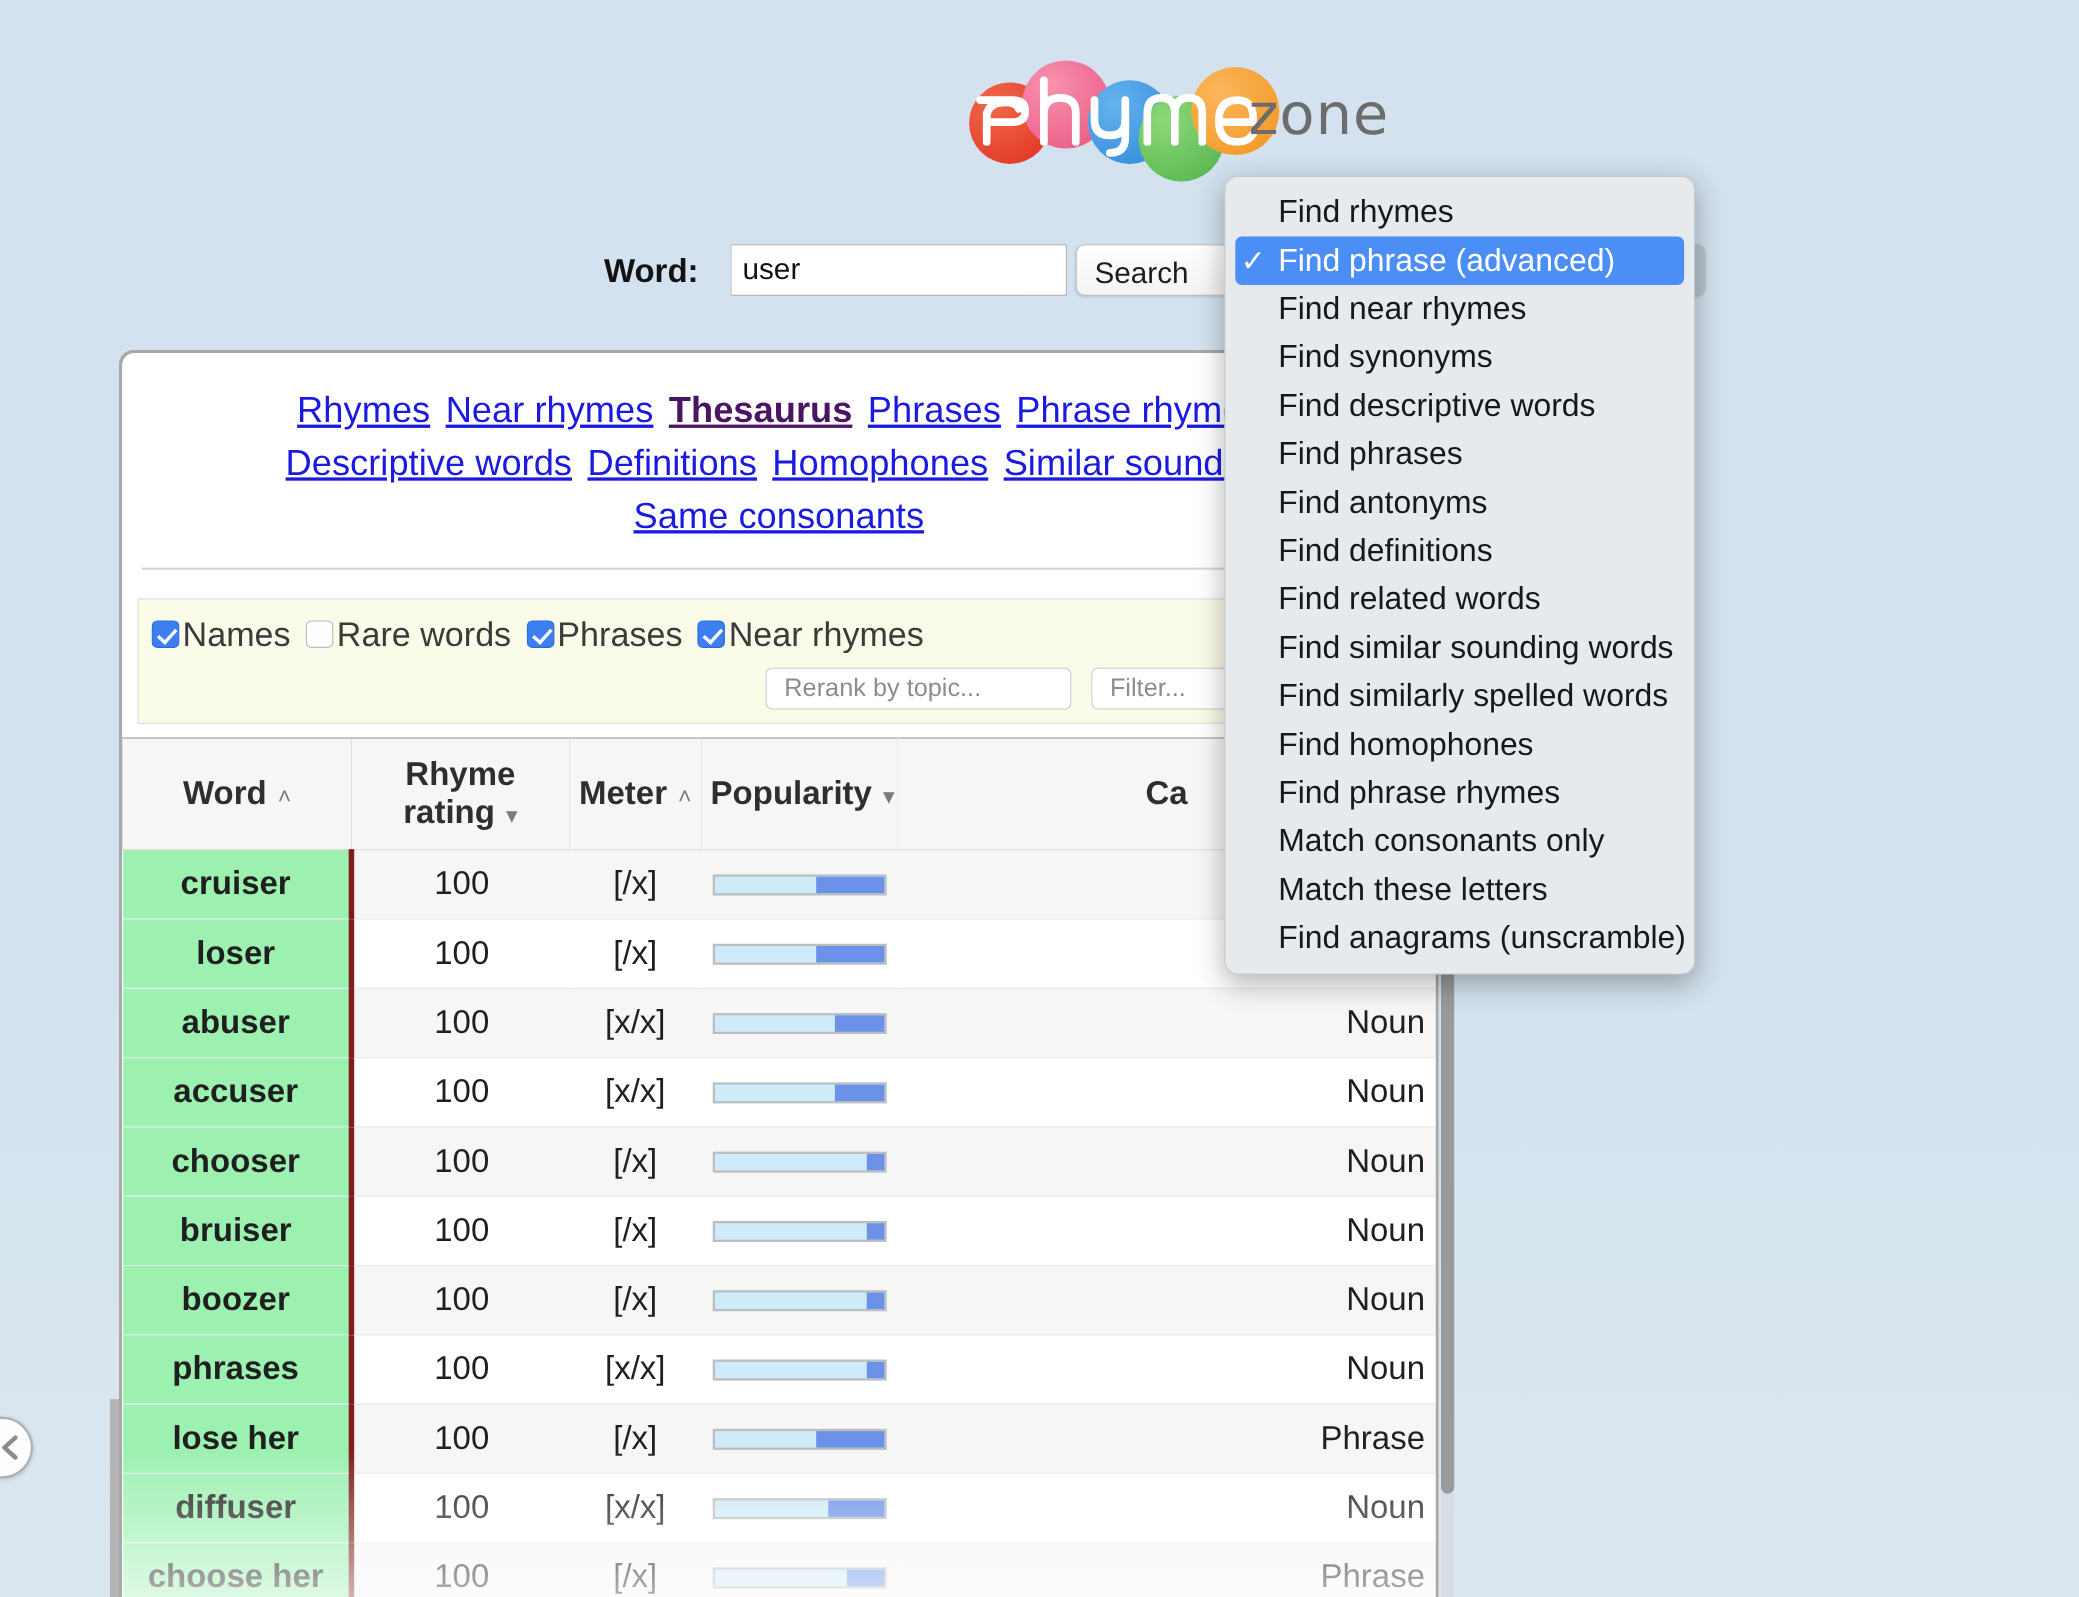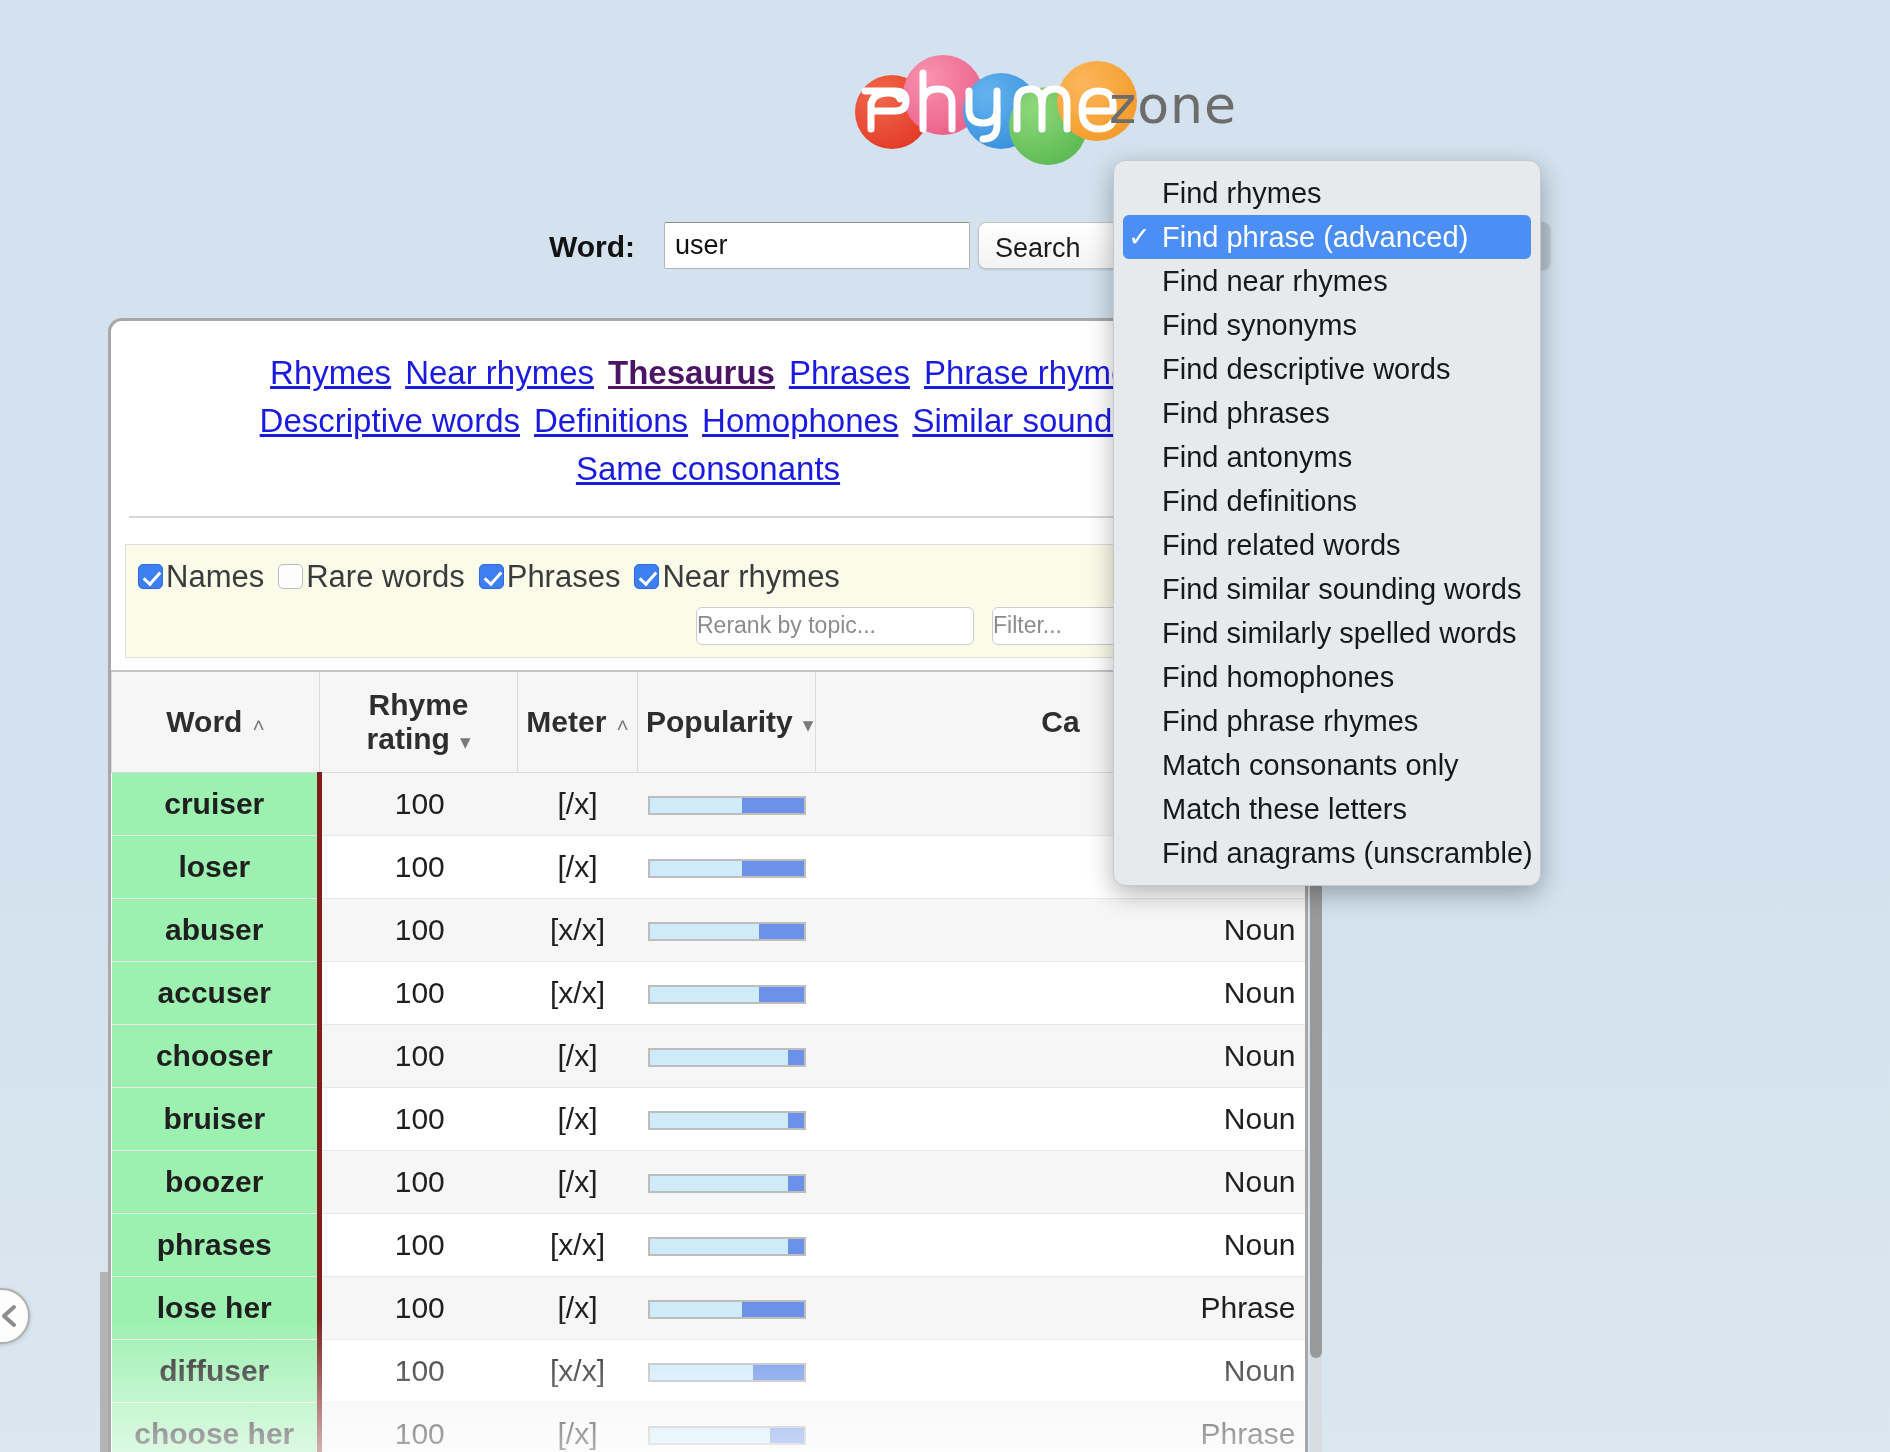--- a/index.html
+++ b/index.html
@@ -13,21 +13,21 @@
   }
   #root {
     position: relative;
     width: 1890px; height: 1452px;
     background: linear-gradient(180deg, #d3e2ee 0%, #d3e2ee 60%, #dbe7ef 100%);
   }
 
   
   #logo {
     position: absolute;
-    left: 851px; top: 45px;
+    left: 877px; top: 45px;
     width: 420px; height: 105px;
   }
   .logo-circles { position: absolute; left: 0; top: 6px; }
   .lc {
     position: absolute; border-radius: 50%;
     filter: blur(0.2px);
   }
   .lc1 { left: 4px;  top: 24px; width: 74px; height: 74px; background: radial-gradient(circle at 32% 28%, #f0684a, #e03020); }
   .lc2 { left: 52px; top: 4px;  width: 80px; height: 80px; background: radial-gradient(circle at 32% 28%, #f892ae, #e8547f); }
   .lc3 { left: 112px;top: 22px; width: 76px; height: 76px; background: radial-gradient(circle at 32% 28%, #64b3ee, #2f87d8); }
@@ -156,21 +156,21 @@
     font-family: "Liberation Sans", sans-serif;
   }
   .opt-inputs {
     margin-top: 12px;
     display: flex; justify-content: flex-end; gap: 18px;
     padding-right: 8px;
   }
   .opt-inputs input {
     height: 38px; width: 278px;
     border: 1px solid #cccccc; border-radius: 6px;
-    font-size: 23px; padding: 0 0;
+    font-size: 23px; padding: 0 16px;
     color: #333; background: #fff;
     font-family: "Liberation Sans", sans-serif;
     outline: none;
   }
   .opt-inputs input::placeholder { color: #8c8c8c; }
 
   
   #table-wrap { margin-top: 12px; position: relative; }
   table#results {
     border-collapse: collapse;

